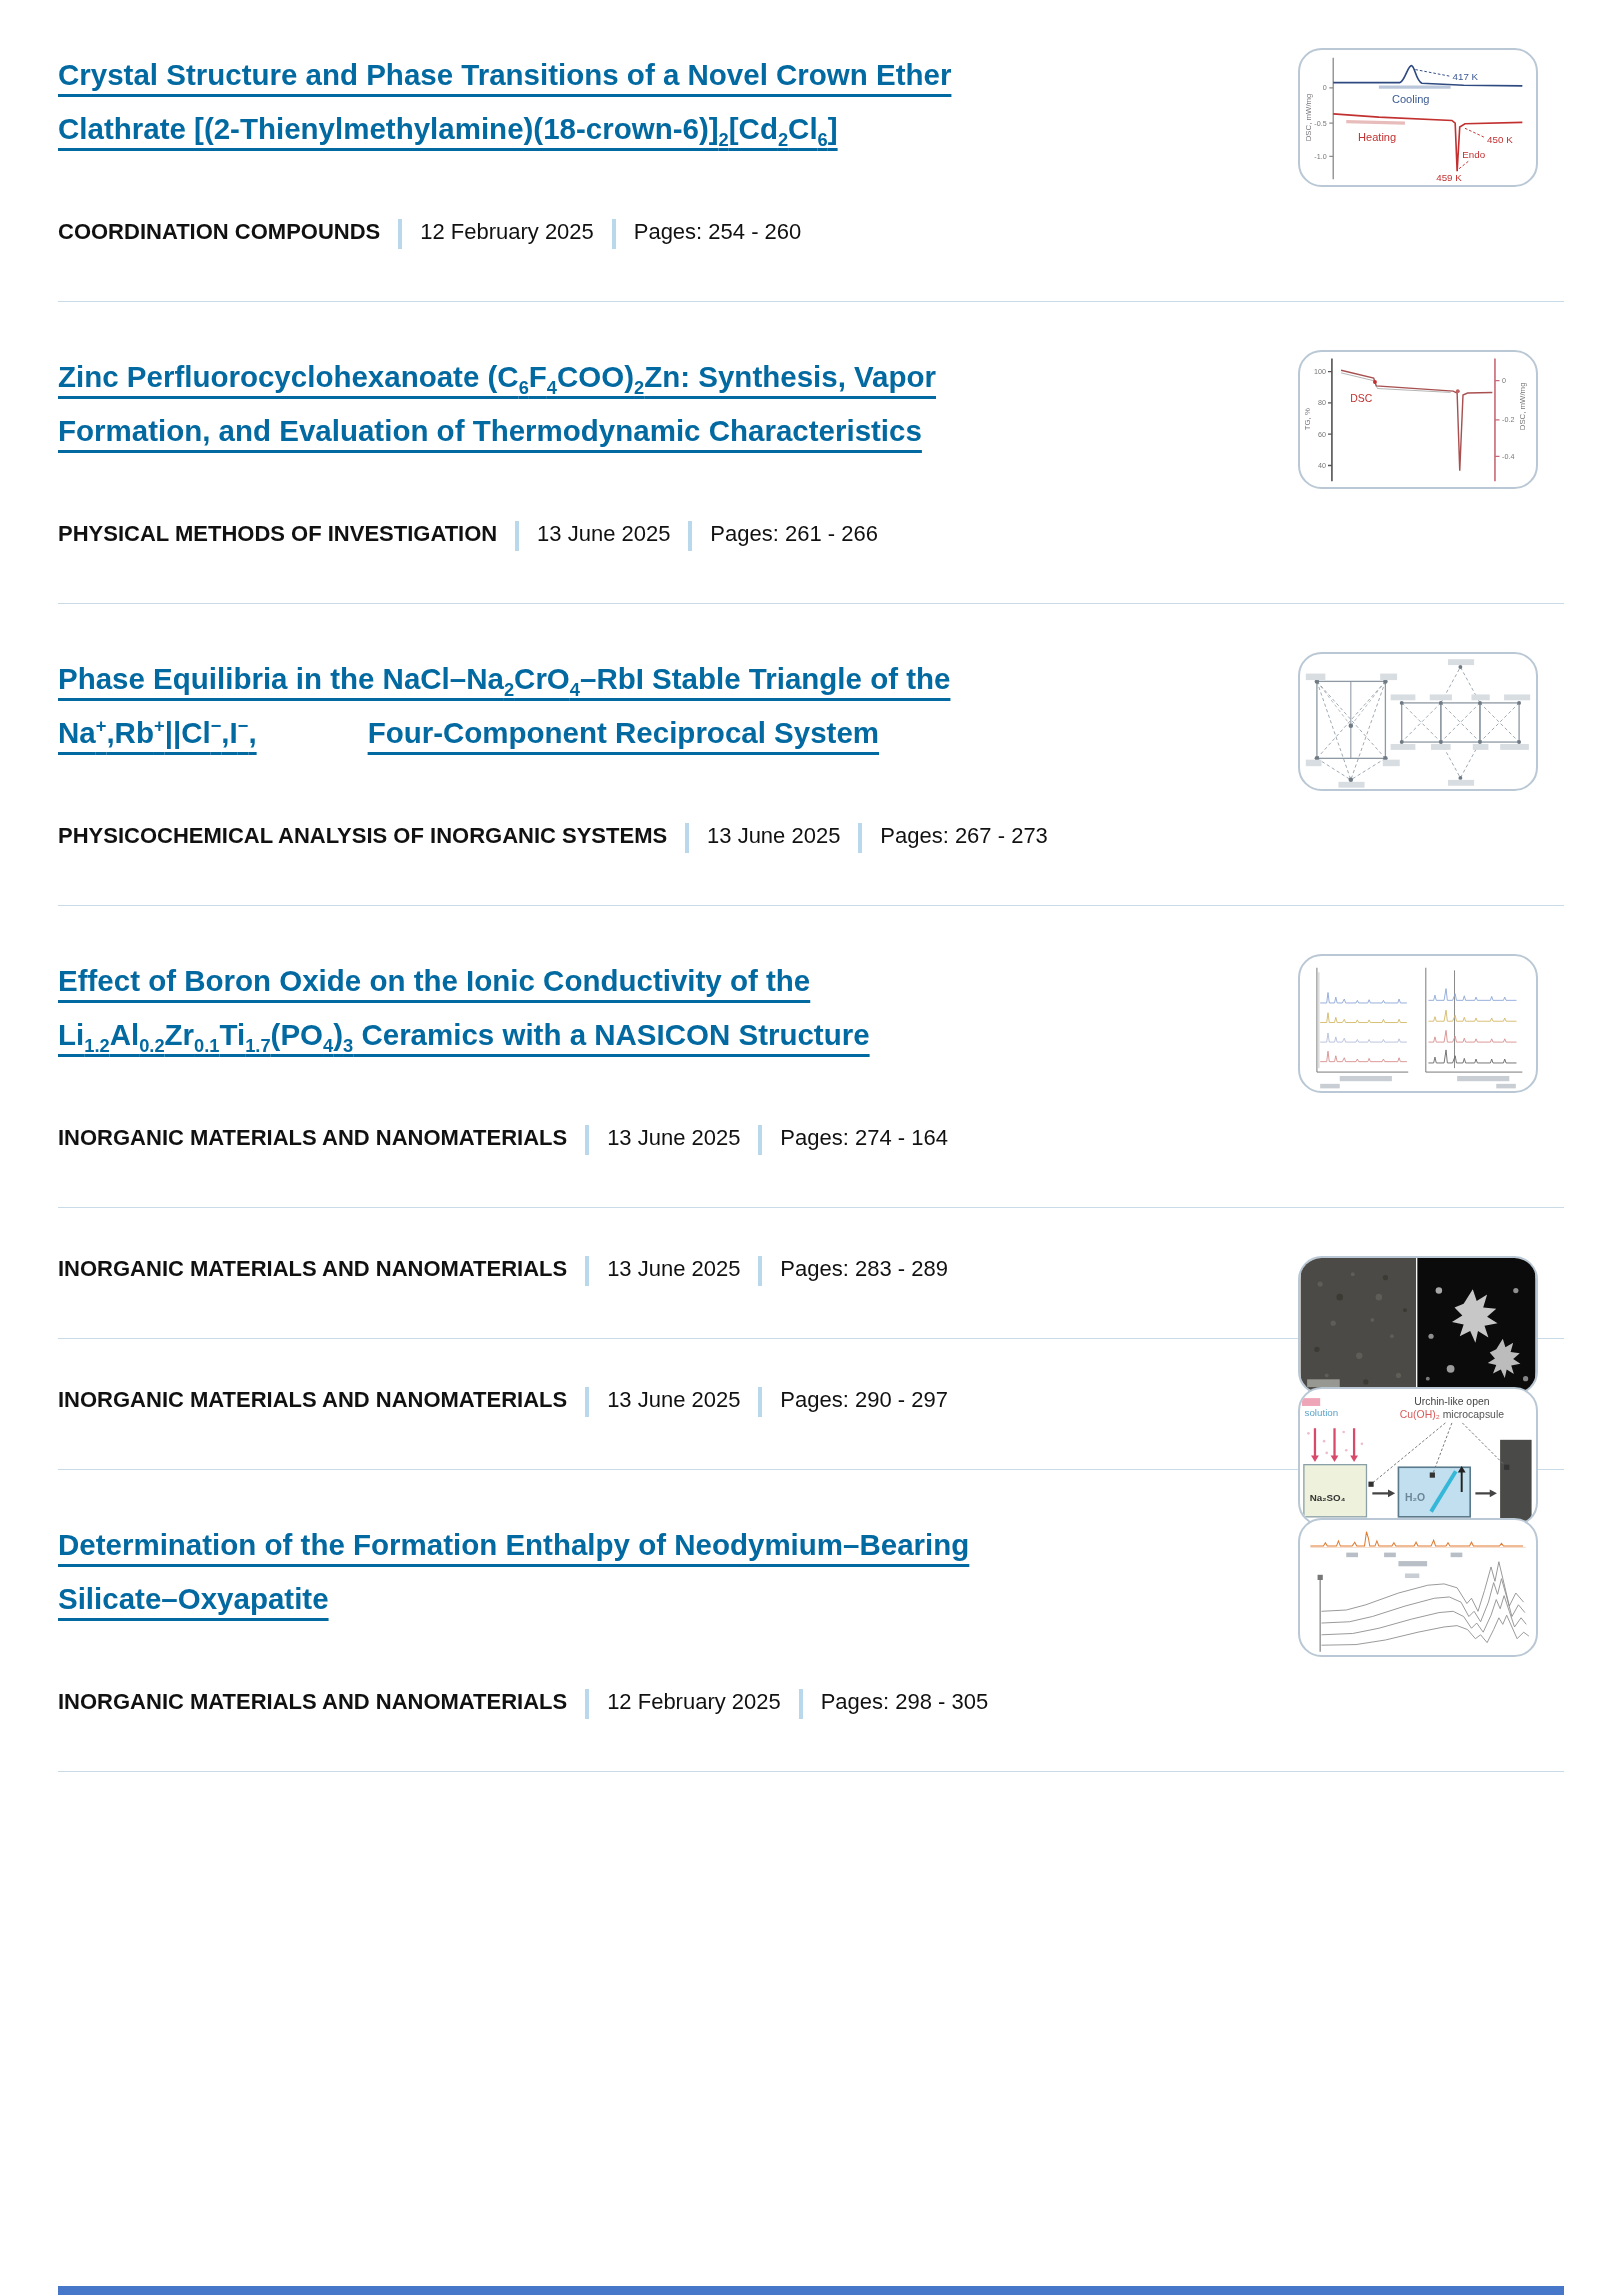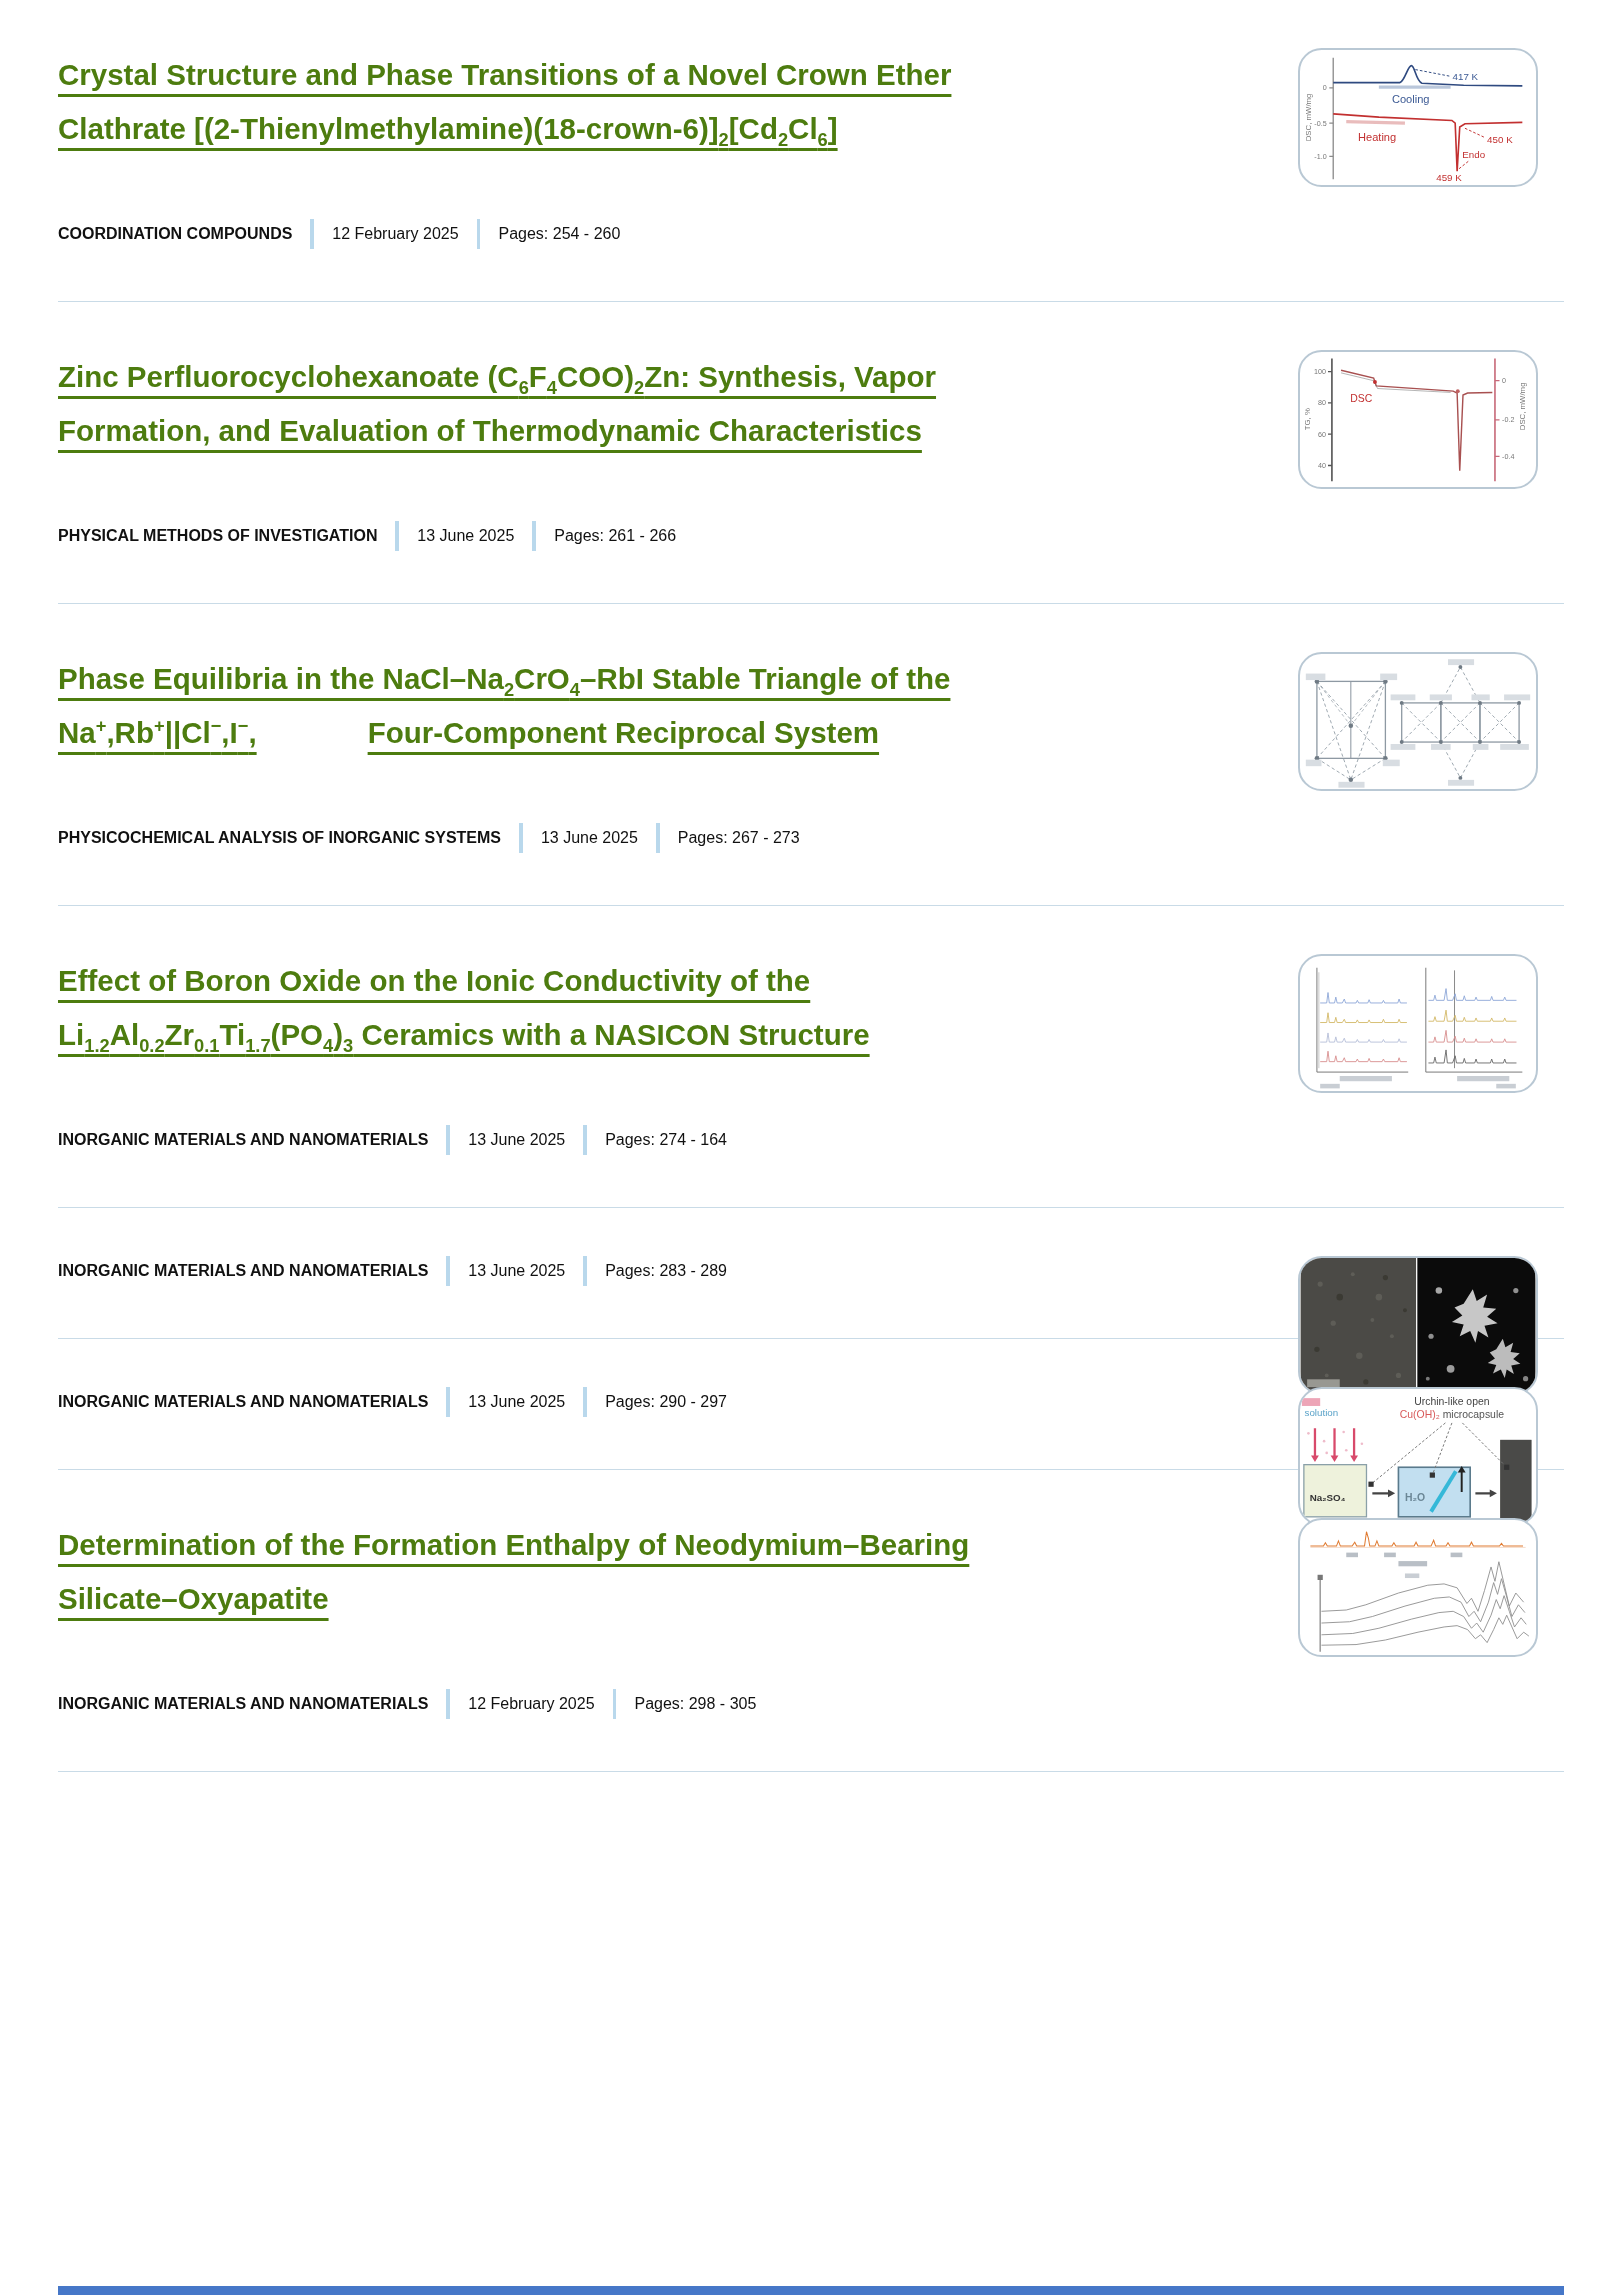--- a/index.html
+++ b/index.html
@@ -1,23 +1,23 @@
 <!DOCTYPE html>
 <html style="font-size:10.5px"><head>
 <meta charset="utf-8">
 <style>
   html,body{margin:0;padding:0;background:#fff;font-family:"Liberation Sans",sans-serif;}
   .page{position:relative;width:1622px;height:2295px;background:#fff;overflow:hidden;}
   .item{position:relative;margin:0 58px;padding:48px 0 52px;border-bottom:1.3px solid #c9dbe7;}
-  .title{width:1237px;margin:0 0 63px;font-size:29.5px;line-height:54px;font-weight:bold;color:#4d7c0f;cursor:pointer;}
+  .title{width:1237px;margin:0 0 63px;font-size:29.5px;line-height:54px;font-weight:bold;color:#0369a1;cursor:pointer;}
   .title u{text-decoration:underline;text-decoration-thickness:3.3px;text-underline-offset:8.5px;}
   .title sub{font-size:18.3px;line-height:0;}
   .title sup{font-size:18.3px;line-height:0;}
   .tgap{display:inline-block;width:111px;}
-  .meta{display:flex;align-items:center;gap:18px;font-size:16px;color:#111;white-space:nowrap;}
+  .meta{display:flex;gap:18px;font-size:22px;color:#111;white-space:nowrap;}
   .cat{font-weight:bold;}
   .vbar{width:3.9px;height:30px;background:#b9d8ec;flex:none;}
   .thumb{position:absolute;top:48px;right:26px;width:236px;height:135px;border:2px solid #b9c8d4;
          border-radius:23.6px;overflow:hidden;background:#fff;cursor:pointer;}
   .thumb svg{display:block;width:100%;height:100%;}
   .footer-bar{position:absolute;left:58px;right:58px;bottom:0;height:9.2px;background:#4677c8;}
   svg text{font-family:"Liberation Sans",sans-serif;}
 </style>
 </head>
 <body>

